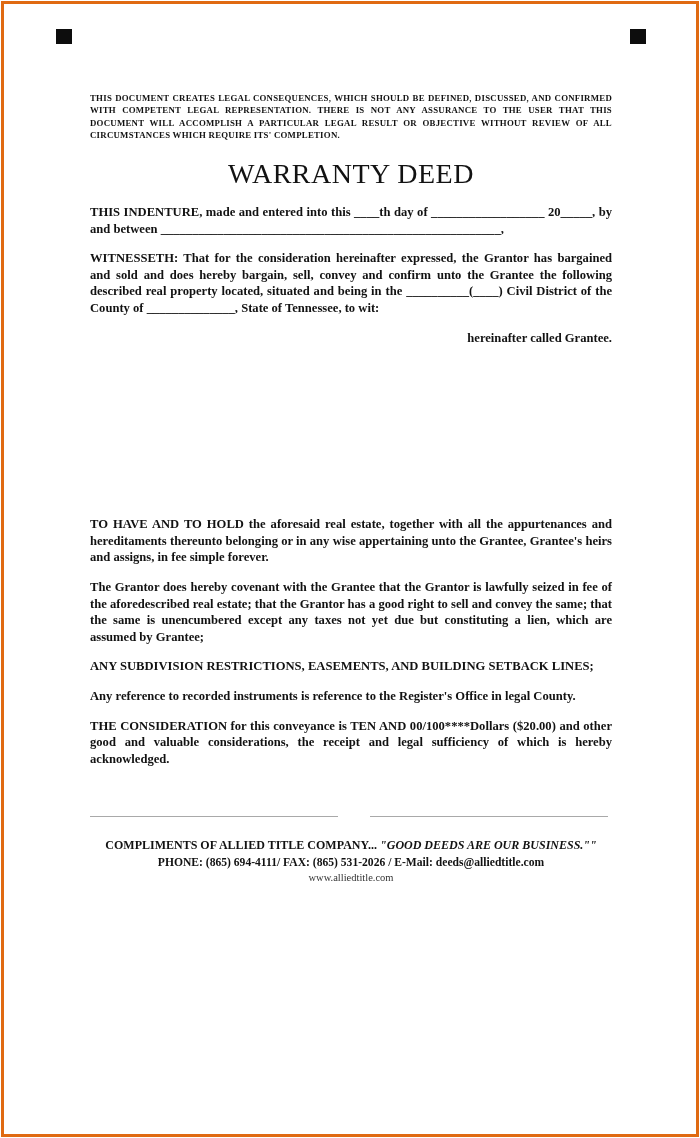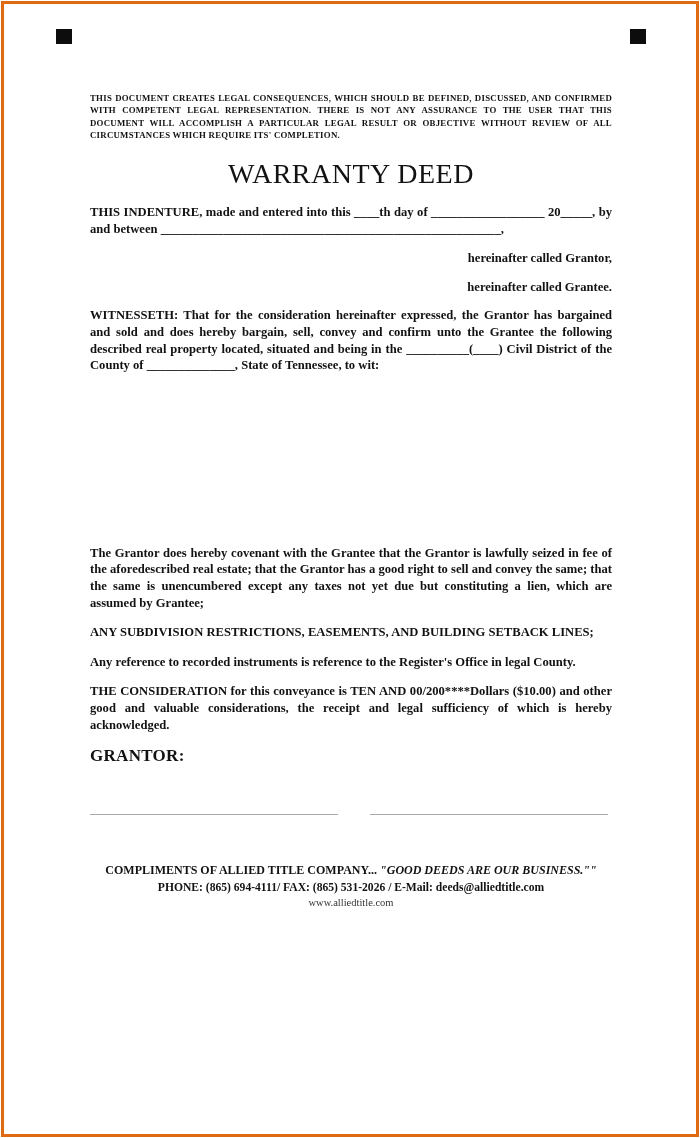--- a/index.html
+++ b/index.html
@@ -70,21 +70,21 @@
     align-items:flex-end;
   }
   .sig-line{
     border-bottom:1px solid #a9a9a9;
     height:14px;
   }
   .sig-line.grantor-1{width:248px;}
   .sig-spacer{width:32px;}
   .sig-line.grantor-2{width:238px;}
   .footer{
-    margin-top:48px;
+    margin-top:21px;
     text-align:center;
     font-weight:bold;
   }
   .footer .line1{font-size:12px;margin:0 0 3px;}
   .footer .slogan{font-style:italic;}
   .footer .address{font-size:11.6px;margin:0 0 3px;}
   .footer .phone{font-size:11.6px;margin:0 0 3px;}
   .footer .website{font-size:10.5px;font-weight:normal;color:#333;margin:0;}
 </style>
 </head>
@@ -95,40 +95,39 @@
 <div class="reg-mark right"></div>
 
 <div class="content">
 
   <div class="disclaimer">THIS DOCUMENT CREATES LEGAL CONSEQUENCES, WHICH SHOULD BE DEFINED, DISCUSSED, AND CONFIRMED WITH COMPETENT LEGAL REPRESENTATION.  THERE IS NOT ANY ASSURANCE TO THE USER THAT THIS DOCUMENT WILL ACCOMPLISH A PARTICULAR LEGAL RESULT OR OBJECTIVE WITHOUT REVIEW OF ALL CIRCUMSTANCES WHICH REQUIRE ITS' COMPLETION.</div>
 
   <h1 class="doc-title">WARRANTY DEED</h1>
 
   <p class="body-par">THIS INDENTURE, made and entered into this ____th day of __________________  20_____, by and between ______________________________________________________,</p>
 
-  <p class="body-par right-tag">hereinafter called Grantor,</p>
 
+
+  <p class="body-par">WITNESSETH: That for the consideration hereinafter expressed, the Grantor has bargained and sold and does hereby bargain, sell, convey and confirm unto the Grantee the following described real property located, situated and being in the __________(____) Civil District of the County of ______________, State of Tennessee, to wit:</p>
 
   <p class="body-par right-tag">hereinafter called Grantee.</p>
 
-  <p class="body-par">WITNESSETH: That for the consideration hereinafter expressed, the Grantor has bargained and sold and does hereby bargain, sell, convey and confirm unto the Grantee the following described real property located, situated and being in the __________(____) Civil District of the County of ______________, State of Tennessee, to wit:</p>
-
   <div class="property-space"></div>
 
+  <p class="body-par">TO HAVE AND TO HOLD the aforesaid real estate, together with all the appurtenances and hereditaments thereunto belonging or in any wise appertaining unto the Grantee, Grantee's heirs and assigns, in fee simple forever.</p>
 
   <p class="body-par">The Grantor does hereby covenant with the Grantee that the Grantor is lawfully seized in fee of the aforedescribed real estate; that the Grantor has a good right to sell and convey the same; that the same is unencumbered except any taxes not yet due but constituting a lien, which are assumed by Grantee;</p>
 
   <p class="body-par">ANY SUBDIVISION RESTRICTIONS, EASEMENTS, AND BUILDING SETBACK LINES;</p>
 
 
   <p class="body-par">Any reference to recorded instruments is reference to the Register's Office in legal County.</p>
 
-  <p class="body-par">THE CONSIDERATION for this conveyance is TEN AND 00/200****Dollars ($10.00) and other good and valuable considerations, the receipt and legal sufficiency of which is hereby acknowledged.</p>
+  <p class="body-par">THE CONSIDERATION for this conveyance is TEN AND 00/100****Dollars ($20.00) and other good and valuable considerations, the receipt and legal sufficiency of which is hereby acknowledged.</p>
 
-  <div class="grantor-label">GRANTOR:</div>
 
   <div class="signature-row">
     <div class="sig-line grantor-1"></div>
     <div class="sig-spacer"></div>
     <div class="sig-line grantor-2"></div>
   </div>
 
   <div class="footer">
     <p class="line1"><span>COMPLIMENTS OF ALLIED TITLE COMPANY... </span><span class="slogan">"GOOD DEEDS ARE OUR BUSINESS.""</span></p>
     <p class="phone">PHONE: (865) 694-4111/ FAX: (865) 531-2026 / E-Mail:  deeds@alliedtitle.com</p>

